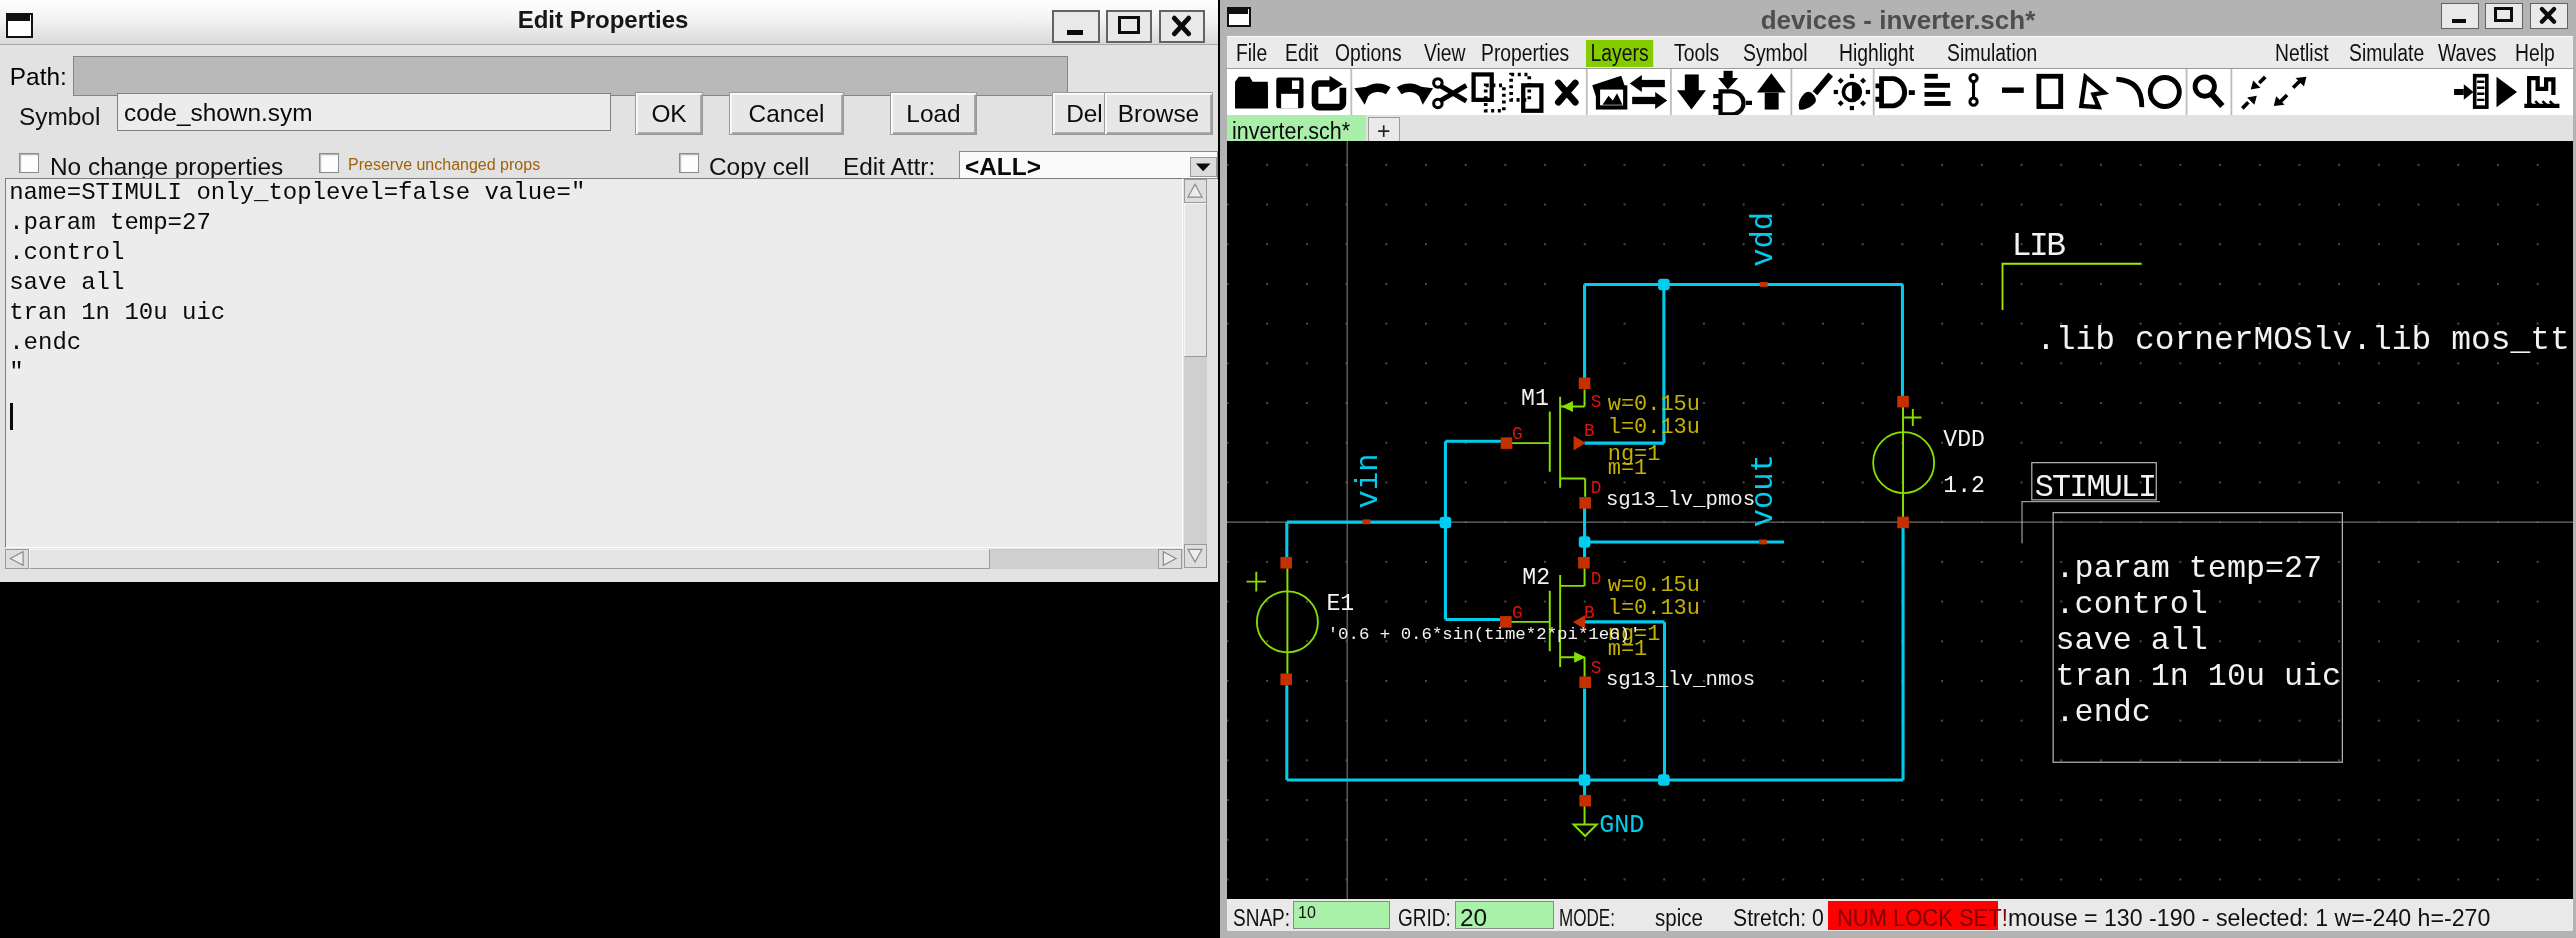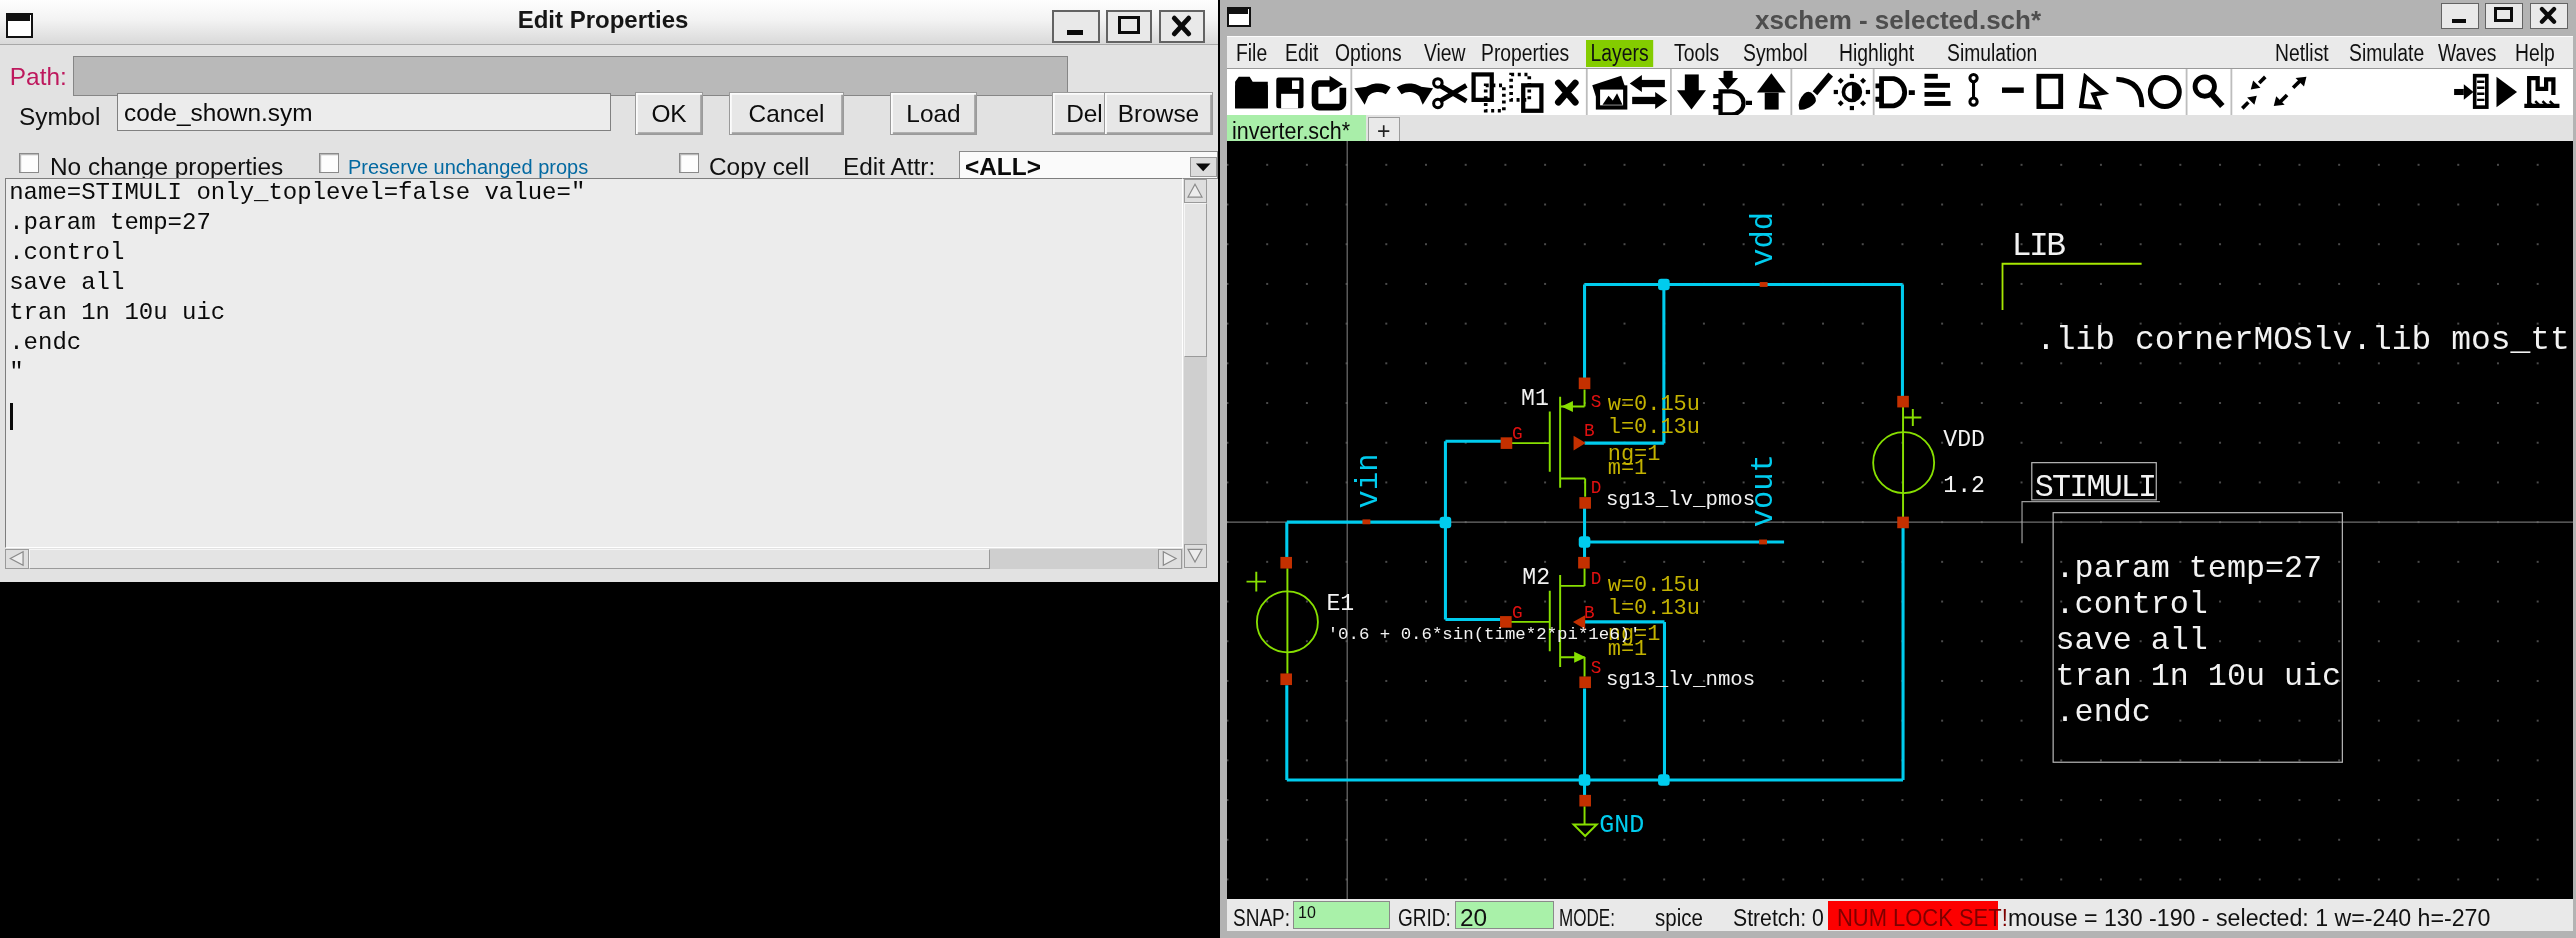--- a/index.html
+++ b/index.html
@@ -28,36 +28,36 @@
   </div>
   <div class="abs" style="left:1106px;top:9.8px;width:46px;height:33px;background:#e9e9e9;border:2.4px solid #636363;">
     <div class="abs" style="left:9.8px;top:4.3px;width:22.6px;height:18.3px;border:3.7px solid #0b0b0b;background:#e9e9e9;"></div>
   </div>
   <div class="abs" style="left:1159px;top:9.8px;width:46px;height:33px;background:#e9e9e9;border:2.4px solid #636363;">
     <svg class="abs" style="left:0;top:0;" width="41" height="28" viewBox="0 0 68 46">
         <path d="M22 10 L46 36 M46 10 L22 36" stroke="#0b0b0b" stroke-width="8" stroke-linecap="round"></path>
       </svg>
   </div>
 
-  <div class="abs sans" style="left:9.8px;top:63px;font-size:24.4px;color:#be185d;">Path:</div>
+  <div class="abs sans" style="left:9.8px;top:63px;font-size:24.4px;color:#000000;">Path:</div>
   <div class="abs" style="left:73px;top:56px;width:995px;height:40px;background:#b9b9b9;border:1.2px solid #868686;"></div>
 
   <div class="abs sans" style="left:19px;top:103px;font-size:24.4px;color:#111;">Symbol</div>
   <div class="abs" style="left:117px;top:93px;width:494px;height:38px;background:#ececec;border:1.2px solid #808080;"></div>
   <div class="abs sans" style="left:124px;top:99px;font-size:24.4px;color:#0a0a0a;">code_shown.sym</div>
   <div class="abs btn3 sans" style="left:635px;top:92px;width:68px;height:43px;">OK</div>
   <div class="abs btn3 sans" style="left:729px;top:92px;width:115px;height:43px;">Cancel</div>
   <div class="abs btn3 sans" style="left:890px;top:92px;width:87px;height:43px;">Load</div>
   <div class="abs btn3 sans" style="left:1052px;top:92px;width:65px;height:43px;">Del</div>
   <div class="abs btn3 sans" style="left:1104px;top:92px;width:109px;height:43px;">Browse</div>
 
   <div class="abs cb" style="left:19px;top:153px;"></div>
   <div class="abs sans" style="left:50px;top:153px;font-size:24.4px;color:#111;">No change properties</div>
   <div class="abs cb" style="left:319px;top:153px;"></div>
-  <div class="abs sans" style="left:348px;top:156px;font-size:20px;color:#0369a1;">Preserve unchanged props</div>
+  <div class="abs sans" style="left:348px;top:156px;font-size:16px;color:#a16207;">Preserve unchanged props</div>
   <div class="abs cb" style="left:679px;top:153px;"></div>
   <div class="abs sans" style="left:709px;top:153px;font-size:24.4px;color:#111;">Copy cell</div>
   <div class="abs sans" style="left:843px;top:153px;font-size:24.4px;color:#111;">Edit Attr:</div>
   <div class="abs" style="left:959px;top:151px;width:259px;height:27.5px;background:#fafafa;border:1.2px solid #8a8a8a;"></div>
   <div class="abs sans" style="left:965px;top:153px;font-size:24.4px;color:#0a0a0a;font-weight:bold;">&lt;ALL&gt;</div>
   <div class="abs" style="left:1190px;top:157px;width:27px;height:19.5px;background:#dcdcdc;border:1.2px solid #999;">
     <svg width="24.4" height="17" viewBox="0 0 40 28">
         <path d="M8 9 L32 9 L20 22 Z" fill="#0b0b0b"></path>
       </svg>
   </div>
@@ -99,21 +99,21 @@
         </svg>
     </div>
   </div>
 </div>
 
 <div class="abs" id="xw" style="left:1220px;top:0;width:1356px;height:938px;background:#b3b3b3;">
 
   <div class="abs" style="left:6.7px;top:7.3px;width:24.4px;height:20px;border:2.4px solid #111;background:#fff;">
     <div class="abs" style="left:0;top:0;width:19.5px;height:4.3px;background:#111;"></div>
   </div>
-  <div class="abs sans" style="left:0;top:4.9px;width:1356px;text-align:center;font-size:26px;font-weight:bold;color:#4e4e4e;">xschem - selected.sch*</div>
+  <div class="abs sans" style="left:0;top:4.9px;width:1356px;text-align:center;font-size:26px;font-weight:bold;color:#4e4e4e;">devices - inverter.sch*</div>
   <div class="abs" style="left:1221px;top:3.1px;width:38px;height:26px;background:#e9e9e9;border:1.8px solid #636363;">
     <div class="abs" style="left:10.4px;top:14.6px;width:13.4px;height:4.3px;background:#0b0b0b;"></div>
   </div>
   <div class="abs" style="left:1265px;top:3.1px;width:38px;height:26px;background:#e9e9e9;border:1.8px solid #636363;">
     <div class="abs" style="left:8px;top:3.1px;width:19px;height:15.3px;border:3.1px solid #0b0b0b;background:#e9e9e9;"></div>
   </div>
   <div class="abs" style="left:1310px;top:3.1px;width:38px;height:26px;background:#e9e9e9;border:1.8px solid #636363;">
     <svg class="abs" style="left:0;top:0;" width="34" height="22.6" viewBox="0 0 56 37">
         <path d="M18 8 L38 29 M38 8 L18 29" stroke="#0b0b0b" stroke-width="7" stroke-linecap="round"></path>
       </svg>

